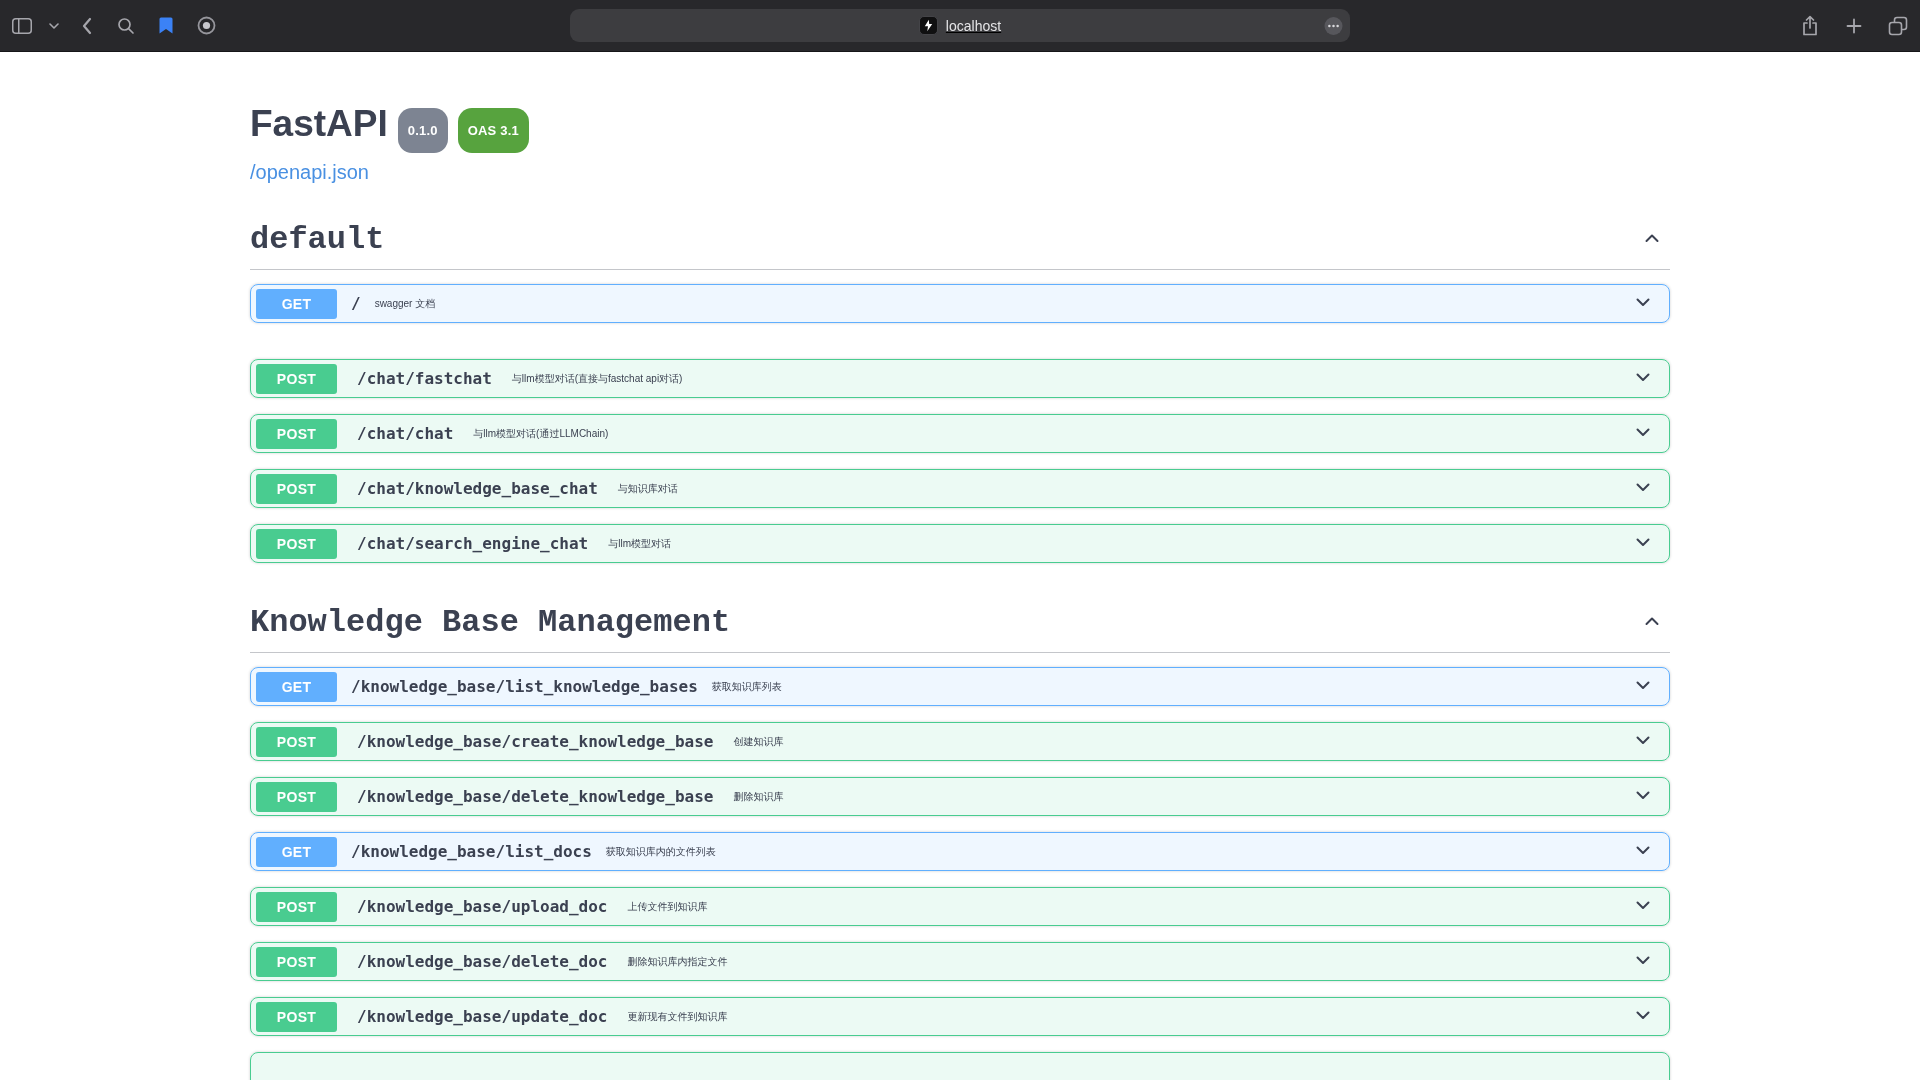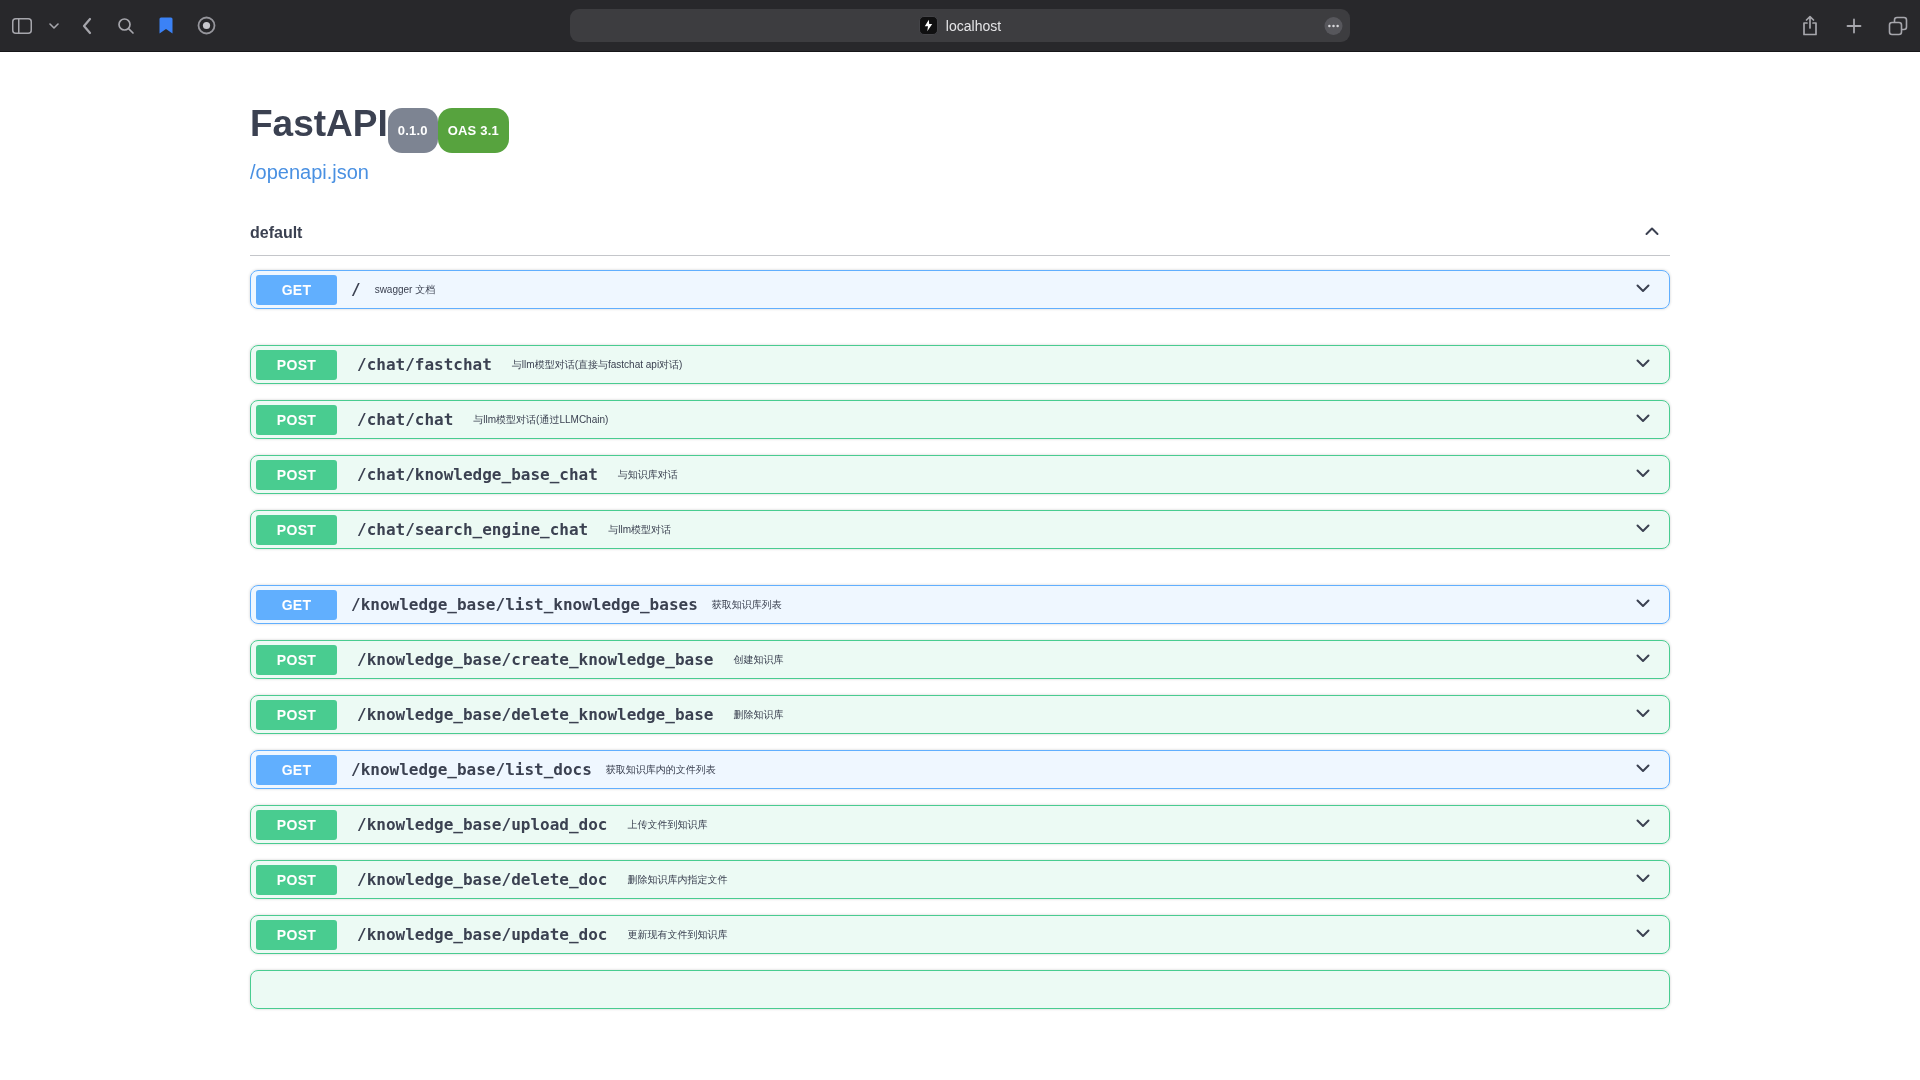--- a/index.html
+++ b/index.html
@@ -6,21 +6,21 @@
   html, body {
     width: 1920px; height: 1080px; overflow: hidden;
     background: #ffffff;
     font-family: "Liberation Sans", sans-serif;
   }
 
   
   .toolbar {
     height: 52px; background: #28282b;
     border-bottom: 1px solid #161618;
-    display: flex; align-items: center; padding: 0 5px;
+    display: flex; align-items: center; padding: 0 5px; text-decoration: underline;
   }
   .tb-left  { display: flex; align-items: center; gap: 6px; flex: 1; }
   .tb-right { display: flex; align-items: center; gap: 10px; flex: 1; justify-content: flex-end; }
   .tb-btn {
     min-width: 34px; height: 32px; display: flex; align-items: center; justify-content: center;
     background: transparent; border: none; color: #a6a6ac; cursor: pointer; border-radius: 6px;
   }
   .tb-btn.narrow { min-width: 18px; }
   .addressbar {
     width: 780px; height: 33px; background: #3d3d40; border-radius: 9px;
@@ -36,41 +36,41 @@
     --link-color: #4990e2;
     --version-badge-bg: #7d8492;
     --oas-badge-bg: #57a33e;
     --ink: #3b4151;
   }
   .page { height: 1028px; background: #fff; overflow: hidden; }
   .swagger { width: 1420px; margin: 0 auto; padding-top: 52px; }
 
   .api-title {
     font-size: 37px; line-height: 40px; font-weight: 700; color: var(--ink);
-    display: flex; align-items: flex-start; 
+    display: flex; align-items: flex-start; gap: 10px;
   }
   .badge {
     color: #fff; font-size: 13px; font-weight: 700; line-height: 1;
     padding: 16px 10px; border-radius: 14px; margin-top: 4px; letter-spacing: .2px;
   }
   .version-badge { background: var(--version-badge-bg); }
   .oas-badge { background: var(--oas-badge-bg); }
   .spec-link {
     display: inline-block; margin-top: 8px; color: var(--link-color);
     font-size: 20px; text-decoration: none; cursor: pointer;
   }
 
   #sections { margin-top: 26px; }
   .tag-header {
     display: flex; align-items: center; justify-content: space-between;
     margin-top: 8px; padding: 11px 0;
     border-bottom: 1px solid rgba(59,65,81,.3);
     cursor: pointer;
   }
-  .tag-title { font-size: 16px; font-weight: 700; color: var(--ink); }
+  .tag-title { font-size: 32px; font-weight: 700; color: var(--ink); font-family: Liberation Mono, monospace; }
   .tag-arrow { background: none; border: none; cursor: pointer; padding: 0 8px; display: flex; }
 
   .opblock-list { padding: 14px 0 6px; }
   .opblock {
     display: flex; align-items: center;
     height: 39px; border-radius: 8px; margin-bottom: 16px;
     padding: 0 12px 0 5px;
     box-shadow: 0 0 3px rgba(0,0,0,.19);
     cursor: pointer;
   }
@@ -238,20 +238,28 @@
               <span class="op-summary">与llm模型对话</span>
               <span class="op-arrow">
                 <span><svg width="20" height="20" viewBox="0 0 20 20">
                     <path d="M4.5 7.5 L10 13 L15.5 7.5" fill="none" stroke="#3b4151" stroke-width="2" stroke-linecap="round" stroke-linejoin="round"></path>
                   </svg></span>
               </span>
             </div>
           </div>
         </section>
         <section class="tag-section">
+          <div class="tag-header">
+            <h3 class="tag-title">Knowledge Base Management</h3>
+            <button class="tag-arrow">
+              <span><svg width="20" height="20" viewBox="0 0 20 20">
+                  <path d="M4.5 13 L10 7.5 L15.5 13" fill="none" stroke="#3b4151" stroke-width="2" stroke-linecap="round" stroke-linejoin="round"></path>
+                </svg></span>
+            </button>
+          </div>
           <div class="opblock-list">
             <div class="opblock opblock-get">
               <span class="method-badge">GET</span>
               <span class="op-path">/knowledge_base/list_knowledge_bases</span>
               <span class="op-summary">获取知识库列表</span>
               <span class="op-arrow">
                 <span><svg width="20" height="20" viewBox="0 0 20 20">
                     <path d="M4.5 7.5 L10 13 L15.5 7.5" fill="none" stroke="#3b4151" stroke-width="2" stroke-linecap="round" stroke-linejoin="round"></path>
                   </svg></span>
               </span>

